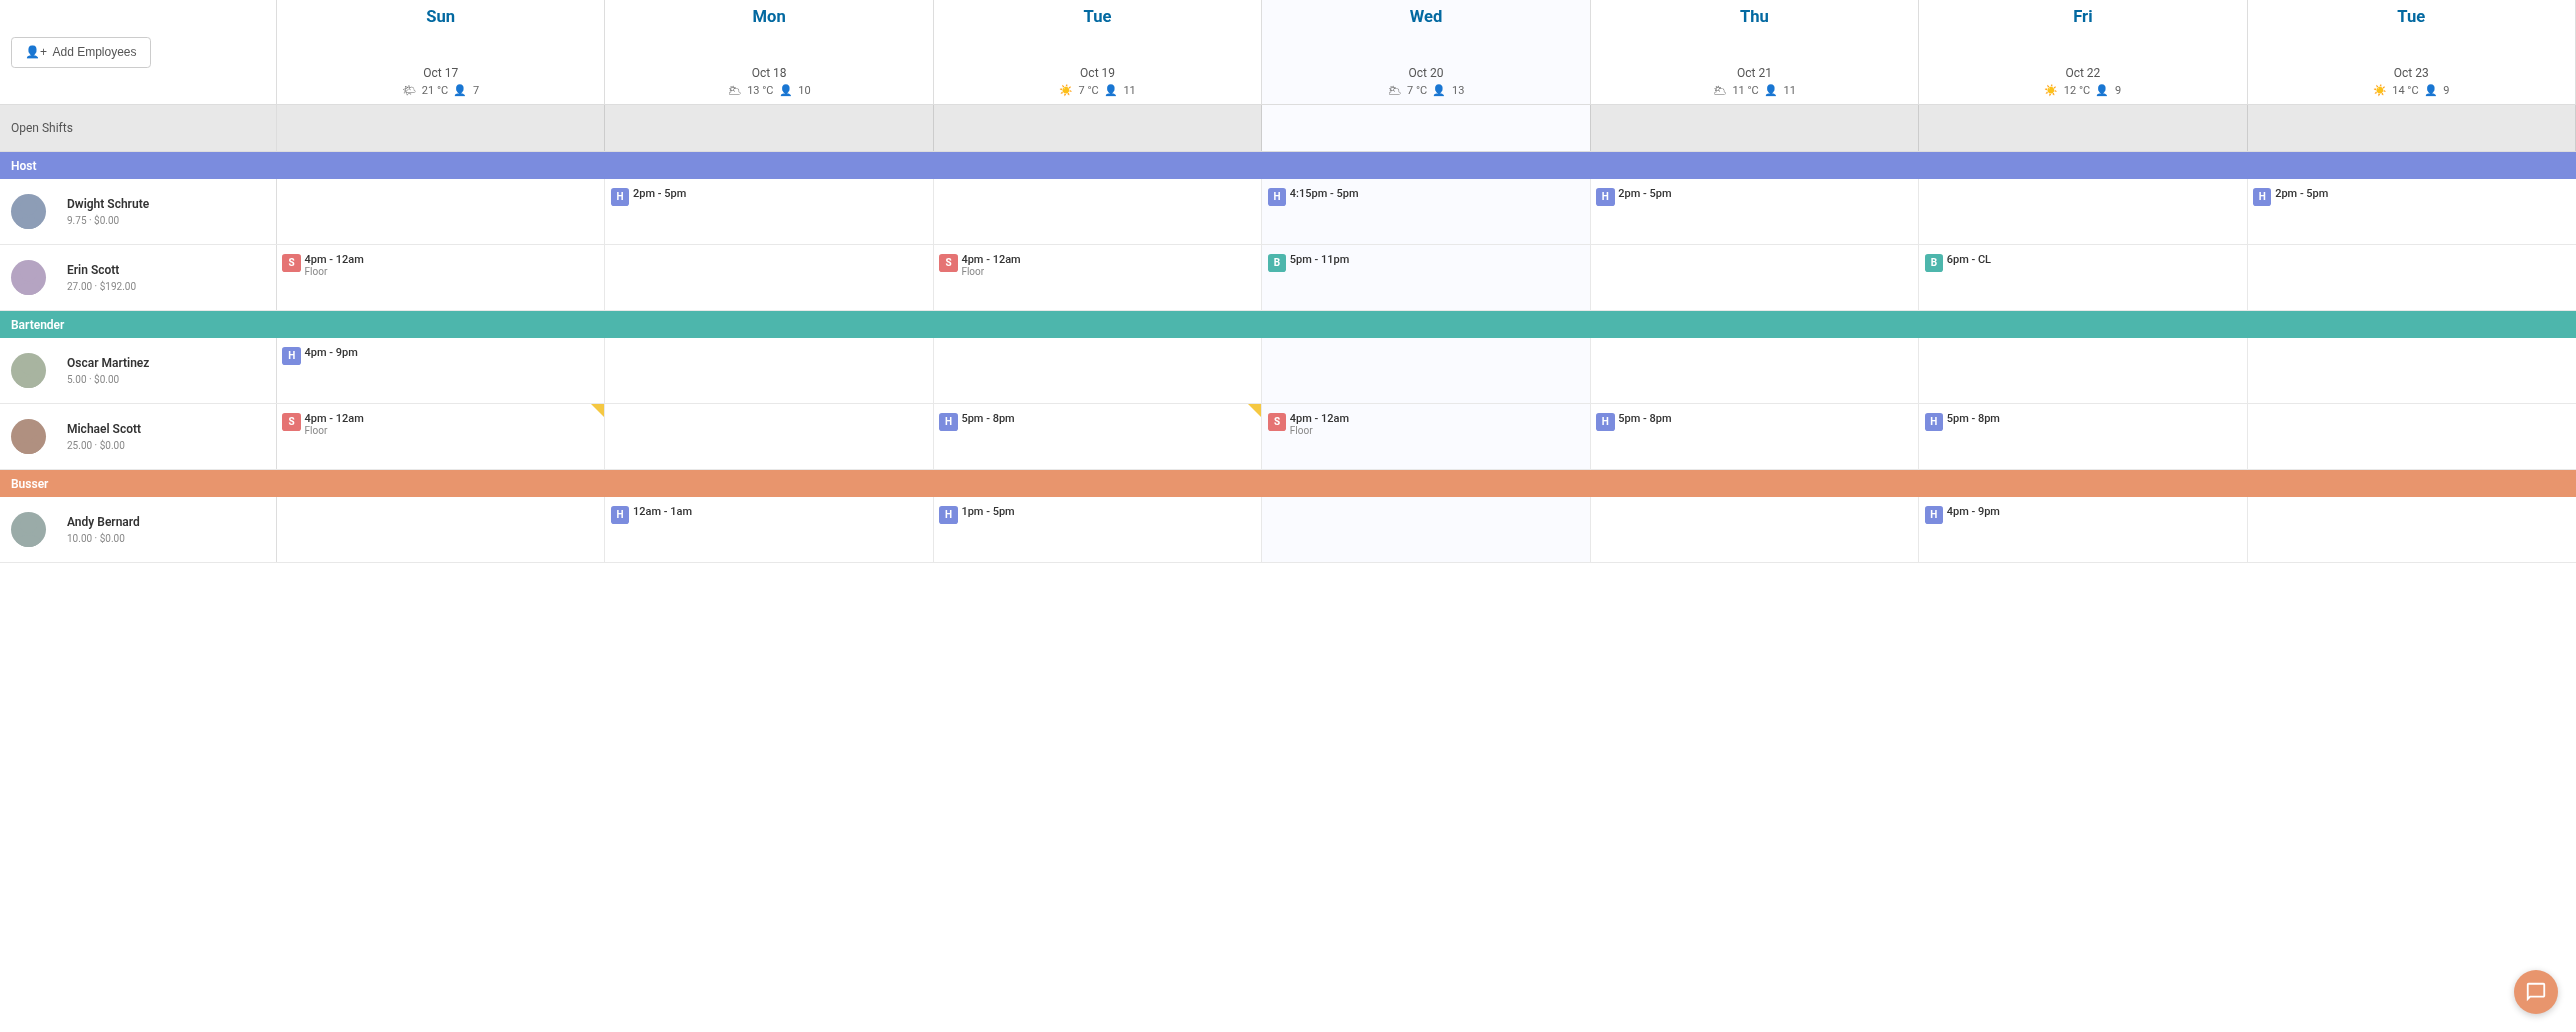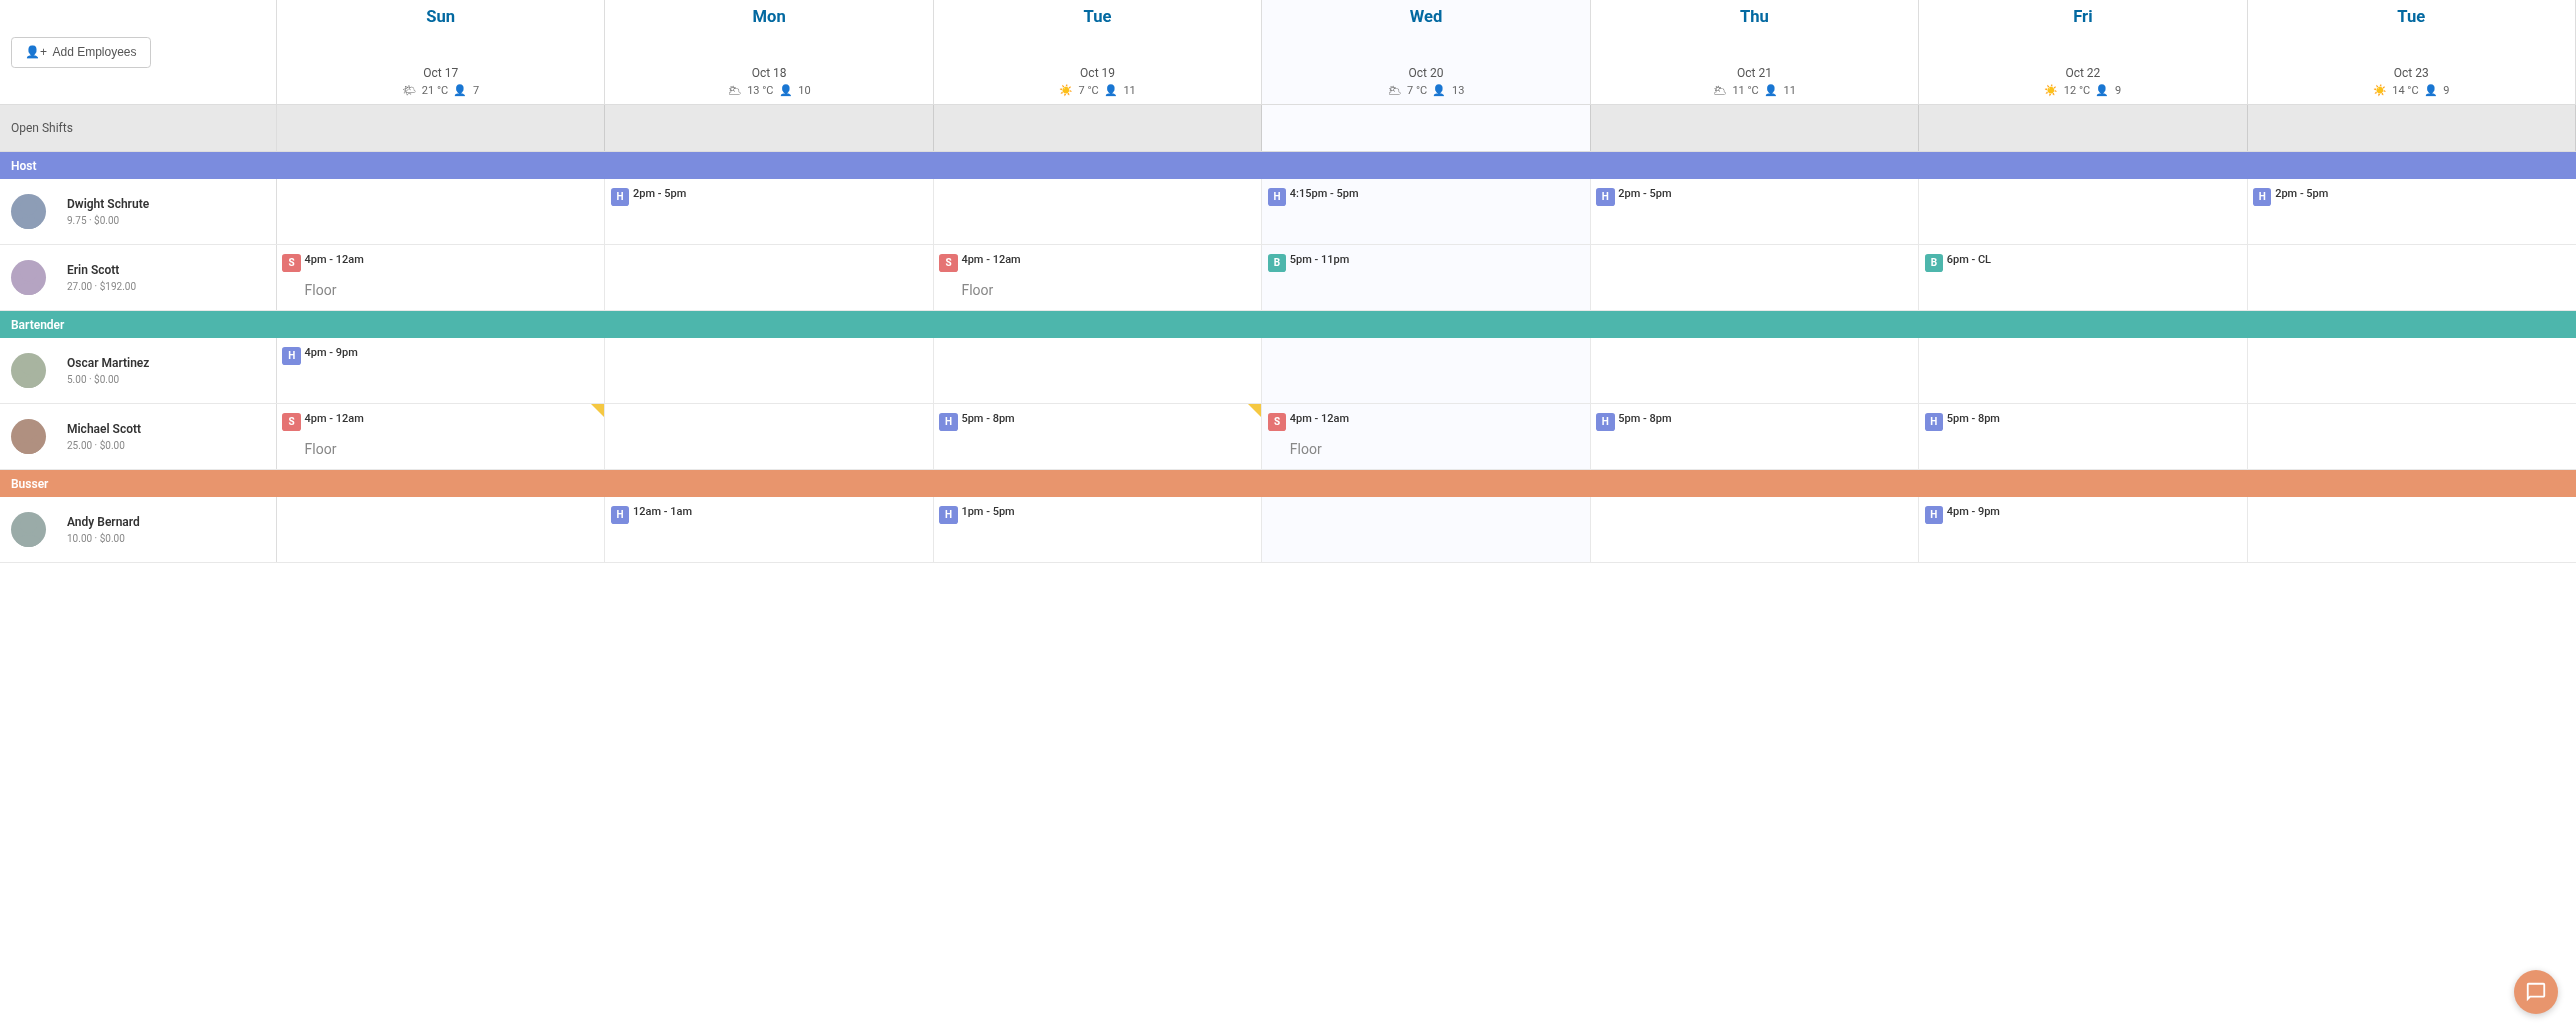--- a/index.html
+++ b/index.html
@@ -40,21 +40,21 @@
     .open-shifts-cell { background: #e8e8e8; border-right: 0.9px solid #ccc; min-height: 46px; }
 
     
     .shift-block { display: flex; align-items: flex-start; gap: 3.7px; padding: 3.7px 1.8px; }
     .shift-badge { width: 18.4px; height: 18.4px; border-radius: 2.8px; display: flex; align-items: center; justify-content: center; font-size: 10px; font-weight: 700; color: #fff; flex-shrink: 0; margin-top: 0.9px; }
     .badge-h { background: #7b8cde; }
     .badge-s { background: #e57373; }
     .badge-b { background: #4db6ac; }
     .shift-info { display: flex; flex-direction: column; }
     .shift-time { font-size: 11px; font-weight: 500; color: #333; }
-    .shift-sub { font-size: 14px; color: #888; margin-top: 16px; }
+    .shift-sub { font-size: 10px; color: #888; }
 
     
     .section-host { background: #7b8cde; }
     .section-bartender { background: #4db6ac; }
     .section-busser { background: #e8956d; }
 
     
     .today-col { background: #fafbff; }
 
     

